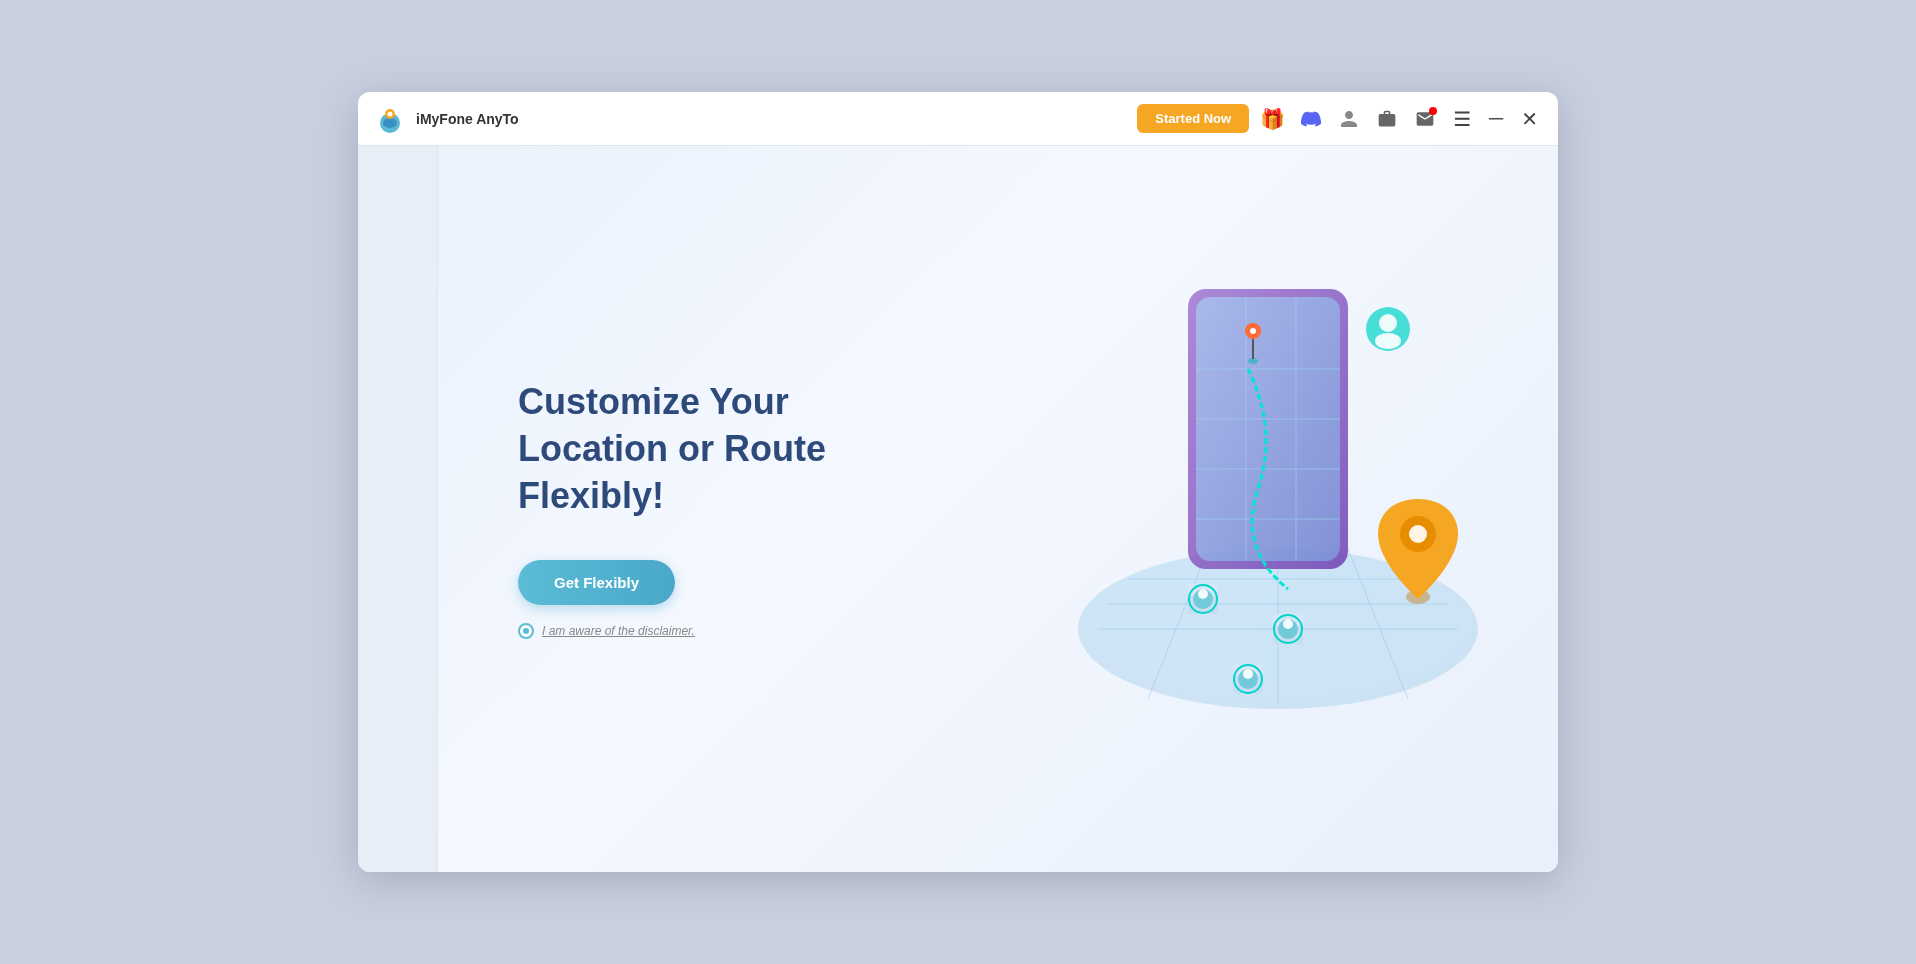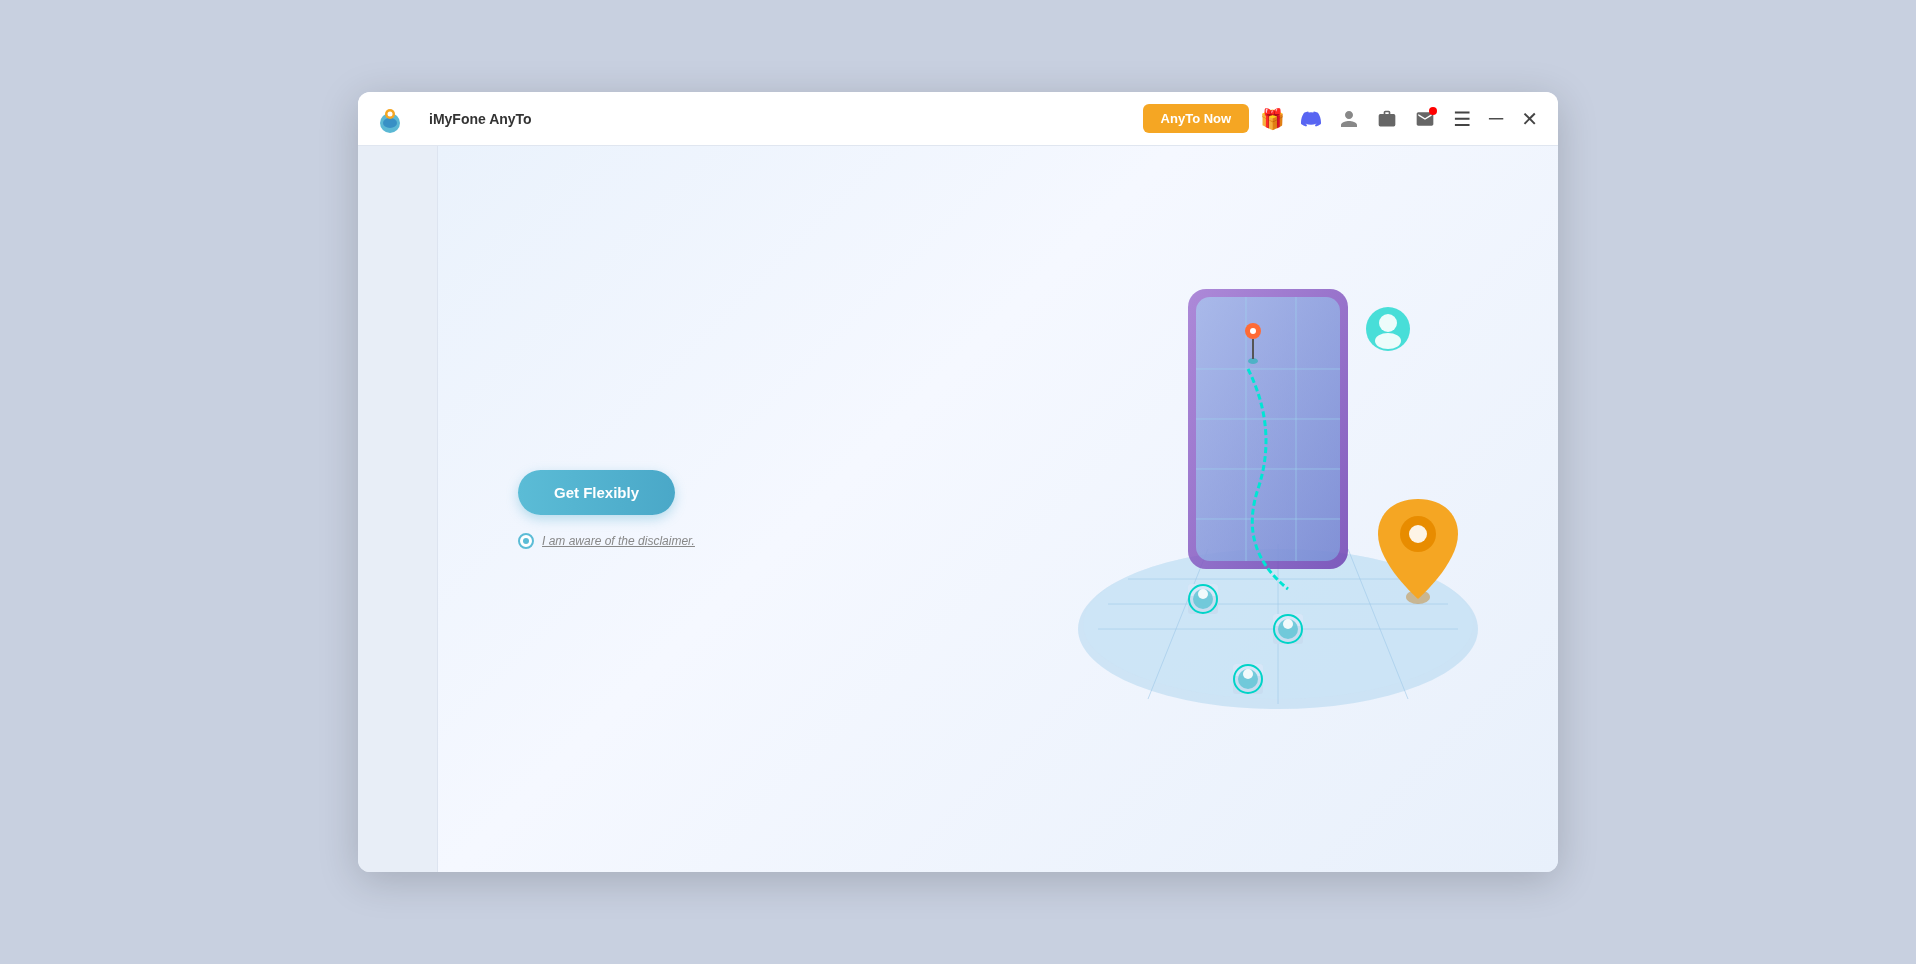--- a/index.html
+++ b/index.html
@@ -39,21 +39,20 @@
     .titlebar-logo {
       width: 32px;
       height: 32px;
       margin-right: 10px;
     }
     .titlebar-title {
       font-size: 14px;
       font-weight: 600;
       color: #333;
       flex: 1;
-      margin-left: 13px;
     }
     .titlebar-actions {
       display: flex;
       align-items: center;
       gap: 10px;
     }
     .unlock-btn {
       background: #f5a623;
       color: #fff;
       border: none;
@@ -202,21 +201,21 @@
     <div class="titlebar-logo">
       <svg viewBox="0 0 32 32" width="32" height="32">
         <circle cx="16" cy="20" r="10" fill="#5bb8d4"></circle>
         <ellipse cx="16" cy="20" rx="7" ry="5" fill="#2a7fbf" opacity="0.7"></ellipse>
         <circle cx="16" cy="11" r="5" fill="#f5a623"></circle>
         <circle cx="16" cy="11" r="2.5" fill="#fff"></circle>
       </svg>
     </div>
     <span class="titlebar-title">iMyFone AnyTo</span>
     <div class="titlebar-actions">
-      <button class="unlock-btn">AnyTo Now</button>
+      <button class="unlock-btn">Started Now</button>
       <button class="icon-btn gift" title="Gift">🎁</button>
       <button class="icon-btn discord" title="Discord">
         <svg width="20" height="20" viewBox="0 0 24 24" fill="#5865f2">
             <path d="M20.317 4.37a19.791 19.791 0 0 0-4.885-1.515.074.074 0 0 0-.079.037c-.21.375-.444.864-.608 1.25a18.27 18.27 0 0 0-5.487 0 12.64 12.64 0 0 0-.617-1.25.077.077 0 0 0-.079-.037A19.736 19.736 0 0 0 3.677 4.37a.07.07 0 0 0-.032.027C.533 9.046-.32 13.58.099 18.057a.082.082 0 0 0 .031.057 19.9 19.9 0 0 0 5.993 3.03.078.078 0 0 0 .084-.028c.462-.63.874-1.295 1.226-1.994a.076.076 0 0 0-.041-.106 13.107 13.107 0 0 1-1.872-.892.077.077 0 0 1-.008-.128 10.2 10.2 0 0 0 .372-.292.074.074 0 0 1 .077-.01c3.928 1.793 8.18 1.793 12.062 0a.074.074 0 0 1 .078.01c.12.098.246.198.373.292a.077.077 0 0 1-.006.127 12.299 12.299 0 0 1-1.873.892.077.077 0 0 0-.041.107c.36.698.772 1.362 1.225 1.993a.076.076 0 0 0 .084.028 19.839 19.839 0 0 0 6.002-3.03.077.077 0 0 0 .032-.054c.5-5.177-.838-9.674-3.549-13.66a.061.061 0 0 0-.031-.03z"></path>
           </svg>
       </button>
       <button class="icon-btn" title="User">
         <svg width="20" height="20" viewBox="0 0 24 24" fill="#888">
             <path d="M12 12c2.7 0 4.8-2.1 4.8-4.8S14.7 2.4 12 2.4 7.2 4.5 7.2 7.2 9.3 12 12 12zm0 2.4c-3.2 0-9.6 1.6-9.6 4.8v2.4h19.2v-2.4c0-3.2-6.4-4.8-9.6-4.8z"></path>
           </svg>
@@ -240,20 +239,21 @@
       <button class="wc-btn" title="Minimize">─</button>
       <button class="wc-btn" title="Close">✕</button>
     </div>
   </div>
 
   <div class="main-content">
 
     <div class="sidebar"></div>
 
     <div class="content-area">
+      <h1 class="headline">Customize Your Location or Route Flexibly!</h1>
       <button class="get-started-btn">Get Flexibly</button>
       <div class="disclaimer-row">
         <div class="disclaimer-icon"></div>
         <span class="disclaimer-text">I am aware of the disclaimer.</span>
       </div>
 
       <div class="illustration">
         <svg viewBox="0 0 500 520" width="500" height="520">
 
           <g transform="translate(50, 300)">

